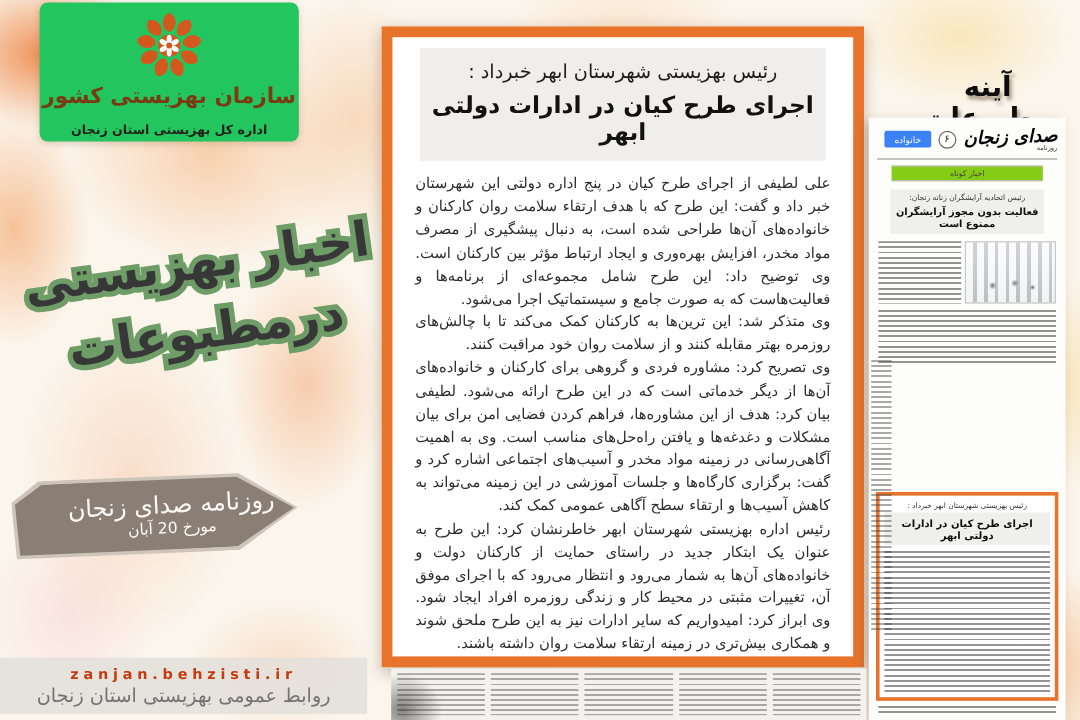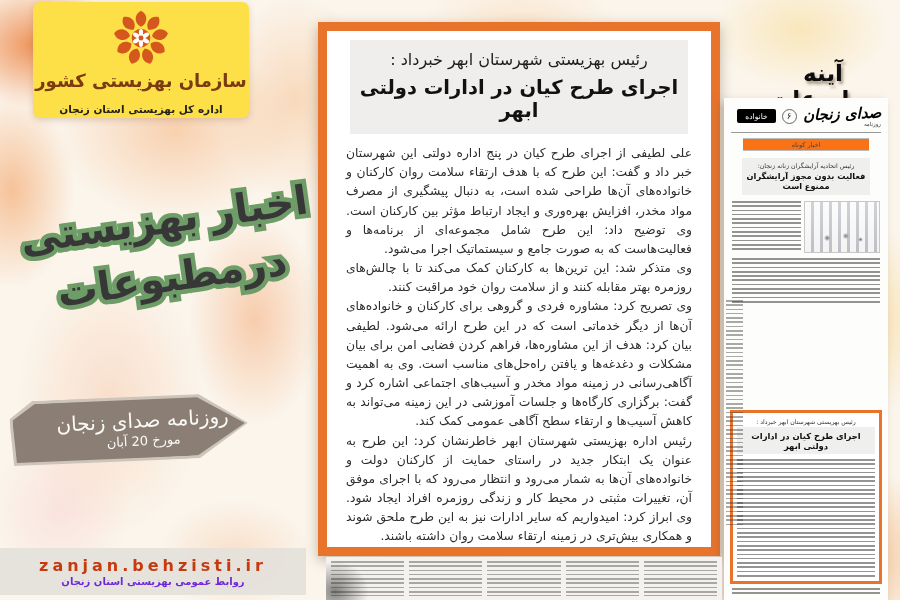--- a/index.html
+++ b/index.html
@@ -22,21 +22,21 @@
       radial-gradient(ellipse 85px 130px  at 882px 320px,rgba(246,214,140,.5), transparent 70%),
       radial-gradient(ellipse 130px 120px at 865px 555px,rgba(240,160,92,.5), transparent 70%),
       radial-gradient(ellipse 120px 85px  at 430px 585px,rgba(249,222,192,.6), transparent 72%),
       radial-gradient(ellipse 110px 80px  at 235px 555px,rgba(246,202,168,.5), transparent 70%),
       radial-gradient(ellipse 100px 110px at 60px 510px, rgba(247,205,205,.45), transparent 70%);
   }
 
   
   .logo-card{
     position:absolute; left:33px; top:2px; width:216px; height:116px;
-    background:#fde047; border-radius:7px; box-shadow:0 2px 6px rgba(140,90,50,.25);
+    background:#22c55e; border-radius:7px; box-shadow:0 2px 6px rgba(140,90,50,.25);
     display:flex; flex-direction:column; align-items:center; padding-top:5px;
   }
   .logo-svg{ width:62px; height:62px; }
   .org-name{ font-size:18px; font-weight:bold; color:#7a3a12; direction:rtl; margin-top:1px; }
   .org-sub{ font-size:10.5px; font-weight:bold; color:#24201a; direction:rtl; margin-top:12px; }
 
   
   .overlay-title{
     position:absolute; left:18px; top:190px; width:300px;
     transform:rotate(-8deg); text-align:center; direction:rtl;
@@ -63,22 +63,22 @@
   }
   .badge-line1{ font-size:20px; }
   .badge-line2{ font-size:13px; margin-top:1px; }
 
   
   .footer-bar{
     position:absolute; left:0; top:548px; width:306px; height:47px;
     background:rgba(226,224,219,.88);
     display:flex; flex-direction:column; align-items:center; justify-content:center;
   }
-  .footer-url{ font-size:16px; font-weight:bold; color:#c53a0e; letter-spacing:4px; }
-  .footer-cap{ font-size:10px; font-weight:bold; color:#6d28d9; direction:rtl; margin-top:1px; }
+  .footer-url{ font-size:12px; font-weight:bold; color:#c53a0e; letter-spacing:4px; }
+  .footer-cap{ font-size:16px; font-weight:normal; color:#737373; direction:rtl; margin-top:1px; }
 
   
   .article-card{
     position:absolute; left:318px; top:22px; width:402px; height:534px;
     background:#fff; border:9px solid #e8742c;
     box-shadow:0 4px 12px rgba(90,60,30,.35);
   }
   .card-inner{ width:100%; height:100%; padding:9px 19px; overflow:hidden; direction:rtl; }
   .card-head{
     background:#efeeec; text-align:center; padding:10px 6px 12px; margin:0 4px 10px;
@@ -101,24 +101,24 @@
     background:#fdfdfb; box-shadow:-4px 4px 9px rgba(120,85,55,.35);
     display:flex; flex-direction:column; padding:5px 5px 3px; overflow:hidden;
   }
   .masthead{ display:flex; direction:rtl; align-items:center; gap:6px; padding:2px 2px 3px; }
   .np-name{ font-size:15px; font-weight:bold; font-style:italic; color:#000; transform:rotate(-2deg); }
   .np-tiny{ font-size:5.5px; color:#333; margin-top:-2px; }
   .np-page-circle{
     width:15px; height:15px; border:1px solid #666; border-radius:50%;
     font-size:8.5px; color:#222; display:flex; align-items:center; justify-content:center; flex:none;
   }
-  .np-section{ background:#000000; color:#fff; font-size:7.5px; padding:2.5px 8px; border-radius:2px; margin-left:2px; }
+  .np-section{ background:#3b82f6; color:#fff; font-size:7.5px; padding:2.5px 8px; border-radius:2px; margin-left:2px; }
   .rule{ border-top:1px solid #9a9a9a; margin:2px 2px; }
   .band{
-    margin:3px 14px; background:#f97316; border-top:1px solid #bbb; border-bottom:1px solid #bbb;
+    margin:3px 14px; background:#84cc16; border-top:1px solid #bbb; border-bottom:1px solid #bbb;
     text-align:center; font-size:6.5px; color:#444; padding:1.5px 0; direction:rtl;
   }
   .mini-headbox{ background:#efefed; margin:4px 13px; padding:4px 3px; text-align:center; direction:rtl; }
   .mini-kicker{ font-size:6.3px; color:#333; }
   .mini-headline{ font-size:8.2px; font-weight:bold; color:#0e0e0e; margin-top:2px; }
   .art-row{ display:flex; direction:rtl; gap:3px; margin:2px 3px; }
   .salon-photo{
     flex:none; width:76px; height:52px; border:1px solid #c8c8c8;
     background-image:
       radial-gradient(circle 4px at 30% 72%, #6f7176, transparent 80%),

